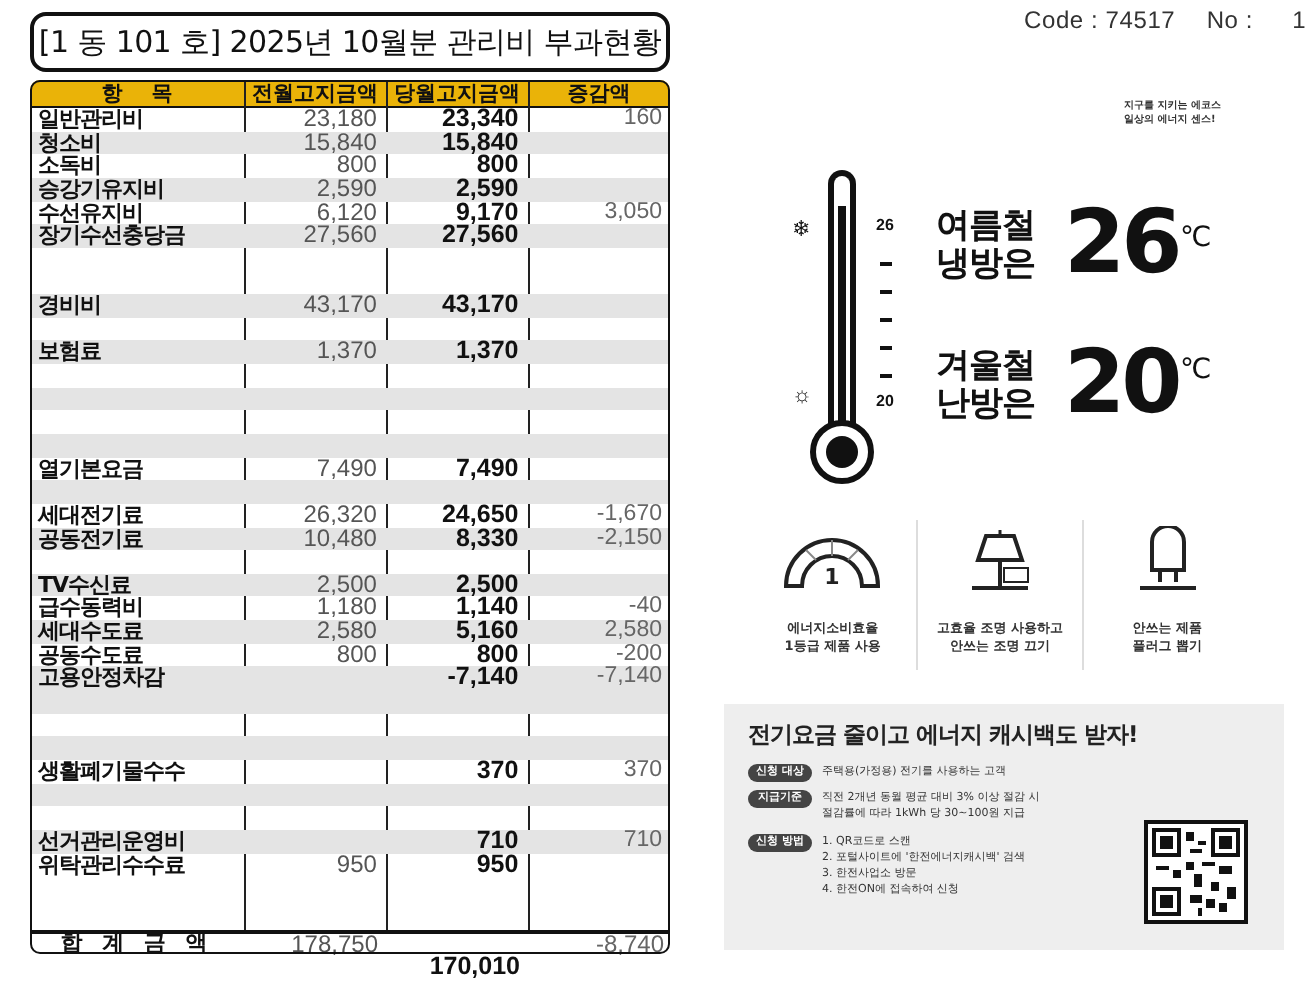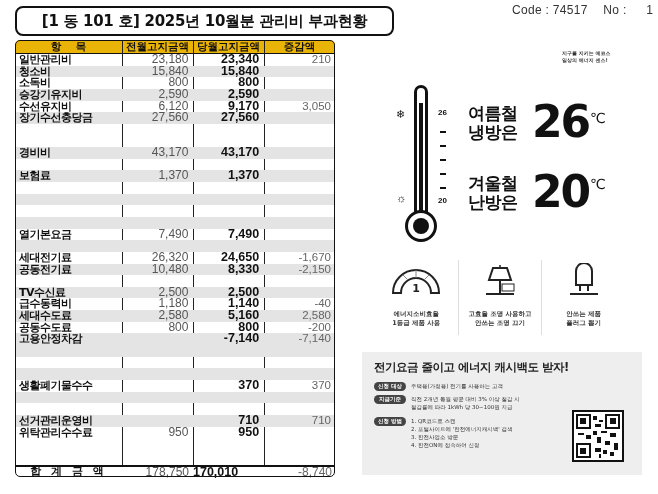--- a/index.html
+++ b/index.html
@@ -1,37 +1,37 @@
 <!DOCTYPE html>
 <html><head>
   <meta charset="utf-8">
   <style>
     * { box-sizing: border-box; margin: 0; padding: 0; }
     body { width: 658px; height: 494px; background: #fff; position: relative; overflow: hidden; font-family: "Liberation Sans", "DejaVu Sans", sans-serif; color: #111; }
-    .title-box { position: absolute; left: 15px; top: 6px; width: 379px; height: 30px; border: 2px solid #111; border-radius: 8px; display: flex; align-items: center; justify-content: center; font-weight: 700; font-size: 15px; letter-spacing: -0.3px; font-family: "DejaVu Sans", sans-serif; }
+    .title-box { position: absolute; left: 15px; top: 6px; width: 320px; height: 30px; border: 2px solid #111; border-radius: 8px; display: flex; align-items: center; justify-content: center; font-weight: 400; font-size: 15px; letter-spacing: -0.3px; font-family: "DejaVu Sans", sans-serif; }
     .tbl { position: absolute; left: 15px; top: 40px; width: 320px; height: 437px; }
     .tbl-frame { position: absolute; left: 0; top: 0; width: 320px; height: 437px; border: 1.5px solid #111; border-radius: 5px; pointer-events: none; }
     .hdr { position: absolute; left: 0; top: 0; width: 320px; height: 14px; background: #eab308; border-bottom: 1.5px solid #111; border-radius: 5px 5px 0 0; display: flex; font-family: "DejaVu Sans", sans-serif; font-weight: 700; font-size: 10.5px; }
     .hdr div { display: flex; align-items: center; justify-content: center; height: 100%; }
     .c0 { width: 107px; }
     .c1 { width: 71px; }
     .c2 { width: 71px; }
     .c3 { width: 71px; }
     .vline { position: absolute; top: 0; width: 1px; height: 425px; background: #222; }
     .rows { position: absolute; left: 1px; top: 14px; width: 318px; }
     .row { display: flex; height: 11.65px; font-size: 12px; line-height: 11.65px; align-items: center; }
     .row.alt { background: #e4e4e4; }
     .row .c0 { width: 106px; padding-left: 3px; font-family: "DejaVu Sans", sans-serif; font-weight: 700; font-size: 11px; letter-spacing: -0.5px; white-space: nowrap; overflow: hidden; }
     .row .c1 { text-align: right; padding-right: 4px; color: #555; font-size: 12px; }
     .row .c2 { text-align: right; padding-right: 4px; font-weight: 700; color: #111; font-size: 12.5px; }
     .row .c3 { text-align: right; padding-right: 3px; color: #666; font-size: 11.5px; }
     .total { position: absolute; left: 0; top: 425px; width: 320px; height: 12px; border-top: 2px solid #111; display: flex; font-size: 12px; line-height: 10px; }
     .total .c0 { width: 107px; text-align: center; font-family: "DejaVu Sans", sans-serif; font-weight: 700; font-size: 11px; letter-spacing: 3px; }
     .total .c1 { text-align: right; padding-right: 4px; color: #555; }
-    .total .c2 { padding-right: 4px; font-weight: 700; font-size: 12.5px; }
+    .total .c2 { text-align: right; padding-right: 4px; font-weight: 700; font-size: 12.5px; margin-top: 11px; }
     .total .c3 { text-align: right; padding-right: 3px; color: #666; }
 
     .code-line { position: absolute; left: 512px; top: 3px; font-size: 12px; color: #333; letter-spacing: 0.3px; }
     .code-line span { margin-right: 4px; }
     .brand { position: absolute; left: 562px; top: 50px; width: 62px; font-family: "DejaVu Sans", sans-serif; font-size: 5px; line-height: 7px; color: #333; text-align: left; font-weight: 700; }
 
     .thermo { position: absolute; left: 410px; top: 85px; width: 22px; height: 160px; }
     .thermo-tube { position: absolute; left: 4px; top: 0; width: 14px; height: 130px; border: 3px solid #111; border-bottom: none; border-radius: 7px 7px 0 0; }
     .thermo-fill { position: absolute; left: 9px; top: 18px; width: 4px; height: 120px; background: #111; }
     .thermo-bulb { position: absolute; left: -5px; top: 125px; width: 32px; height: 32px; border: 3px solid #111; border-radius: 50%; background: #fff; }
@@ -76,21 +76,21 @@
     <div class="c3">증감액</div>
   </div>
   <div class="vline" style="left:107px;"></div>
   <div class="vline" style="left:178px;"></div>
   <div class="vline" style="left:249px;"></div>
   <div class="rows" id="rows">
       <div class="row">
         <div class="c0">일반관리비</div>
         <div class="c1">23,180</div>
         <div class="c2">23,340</div>
-        <div class="c3">210</div>
+        <div class="c3">160</div>
       </div>
       <div class="row alt">
         <div class="c0">청소비</div>
         <div class="c1">15,840</div>
         <div class="c2">15,840</div>
         <div class="c3"></div>
       </div>
       <div class="row">
         <div class="c0">소독비</div>
         <div class="c1">800</div>

